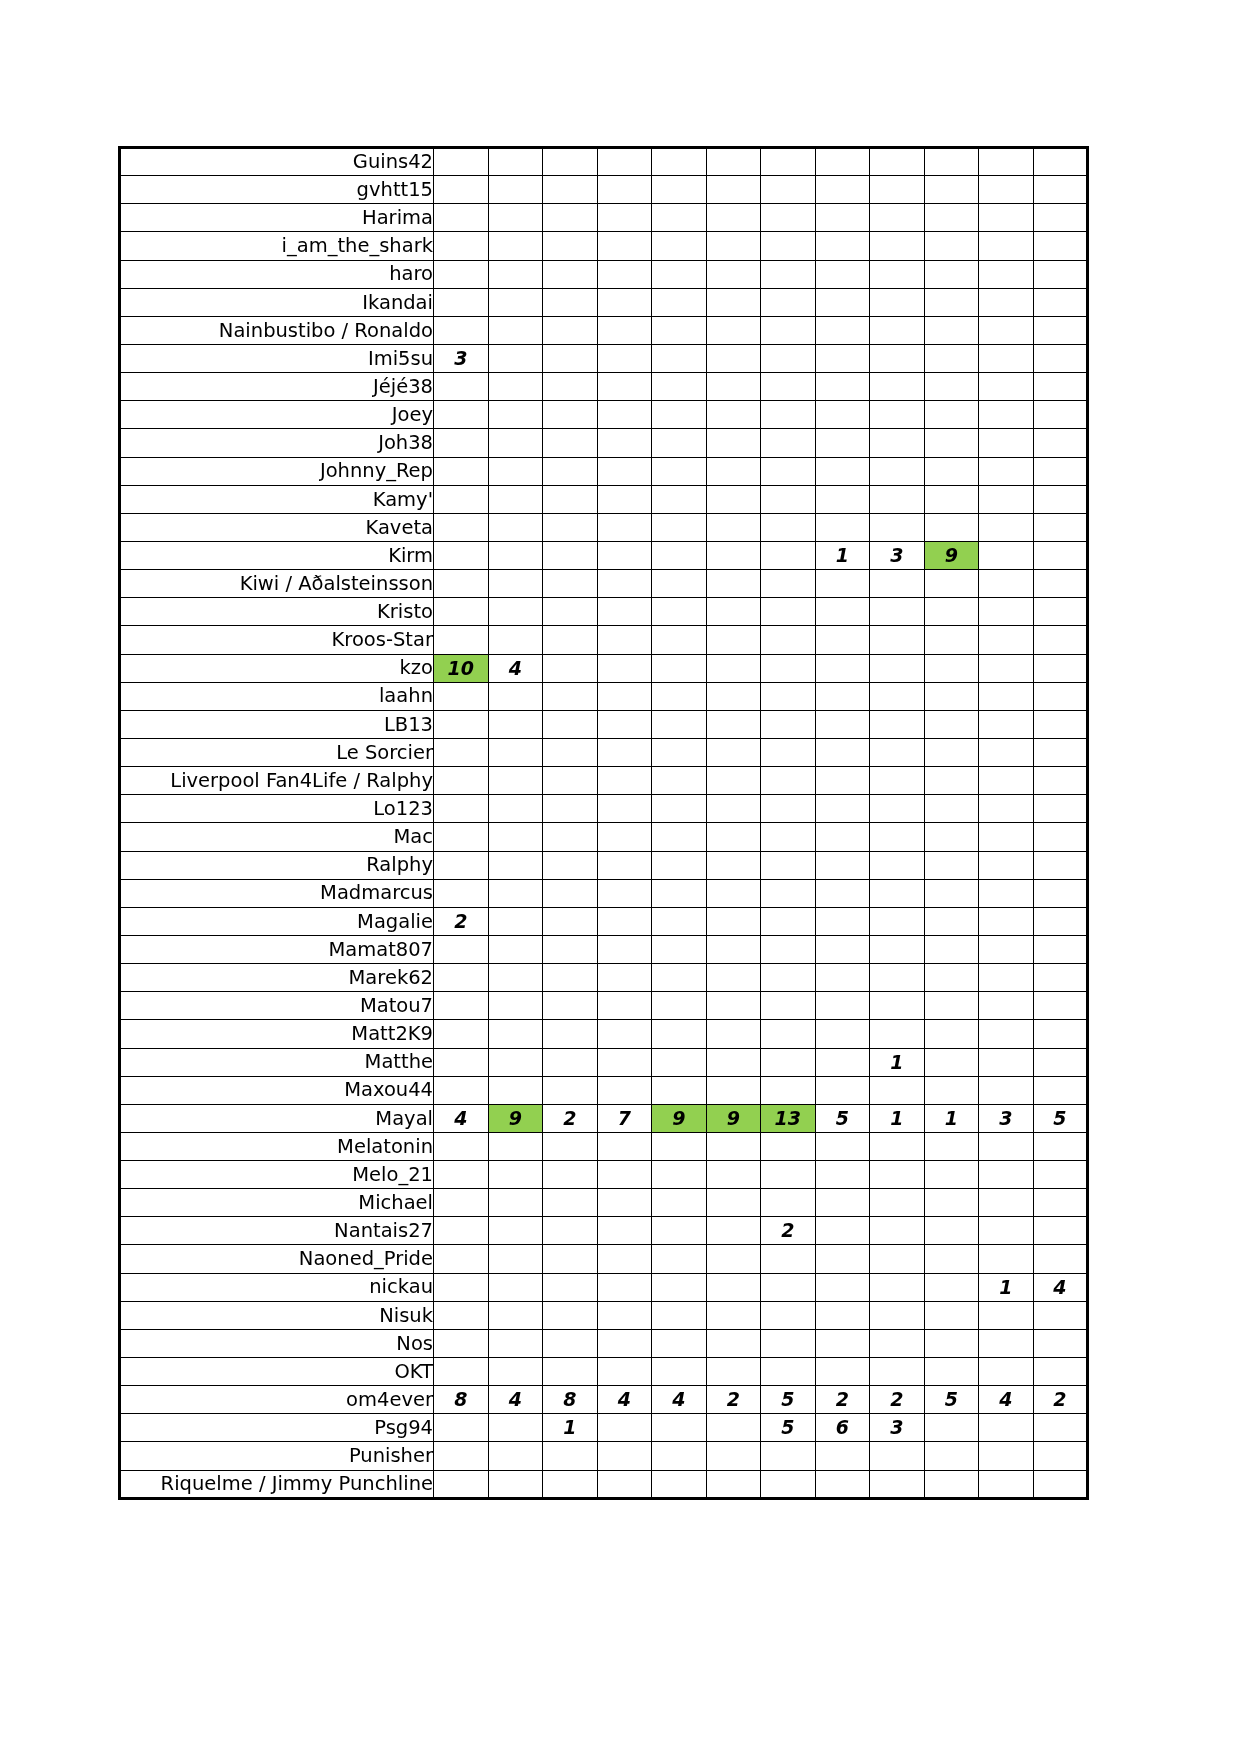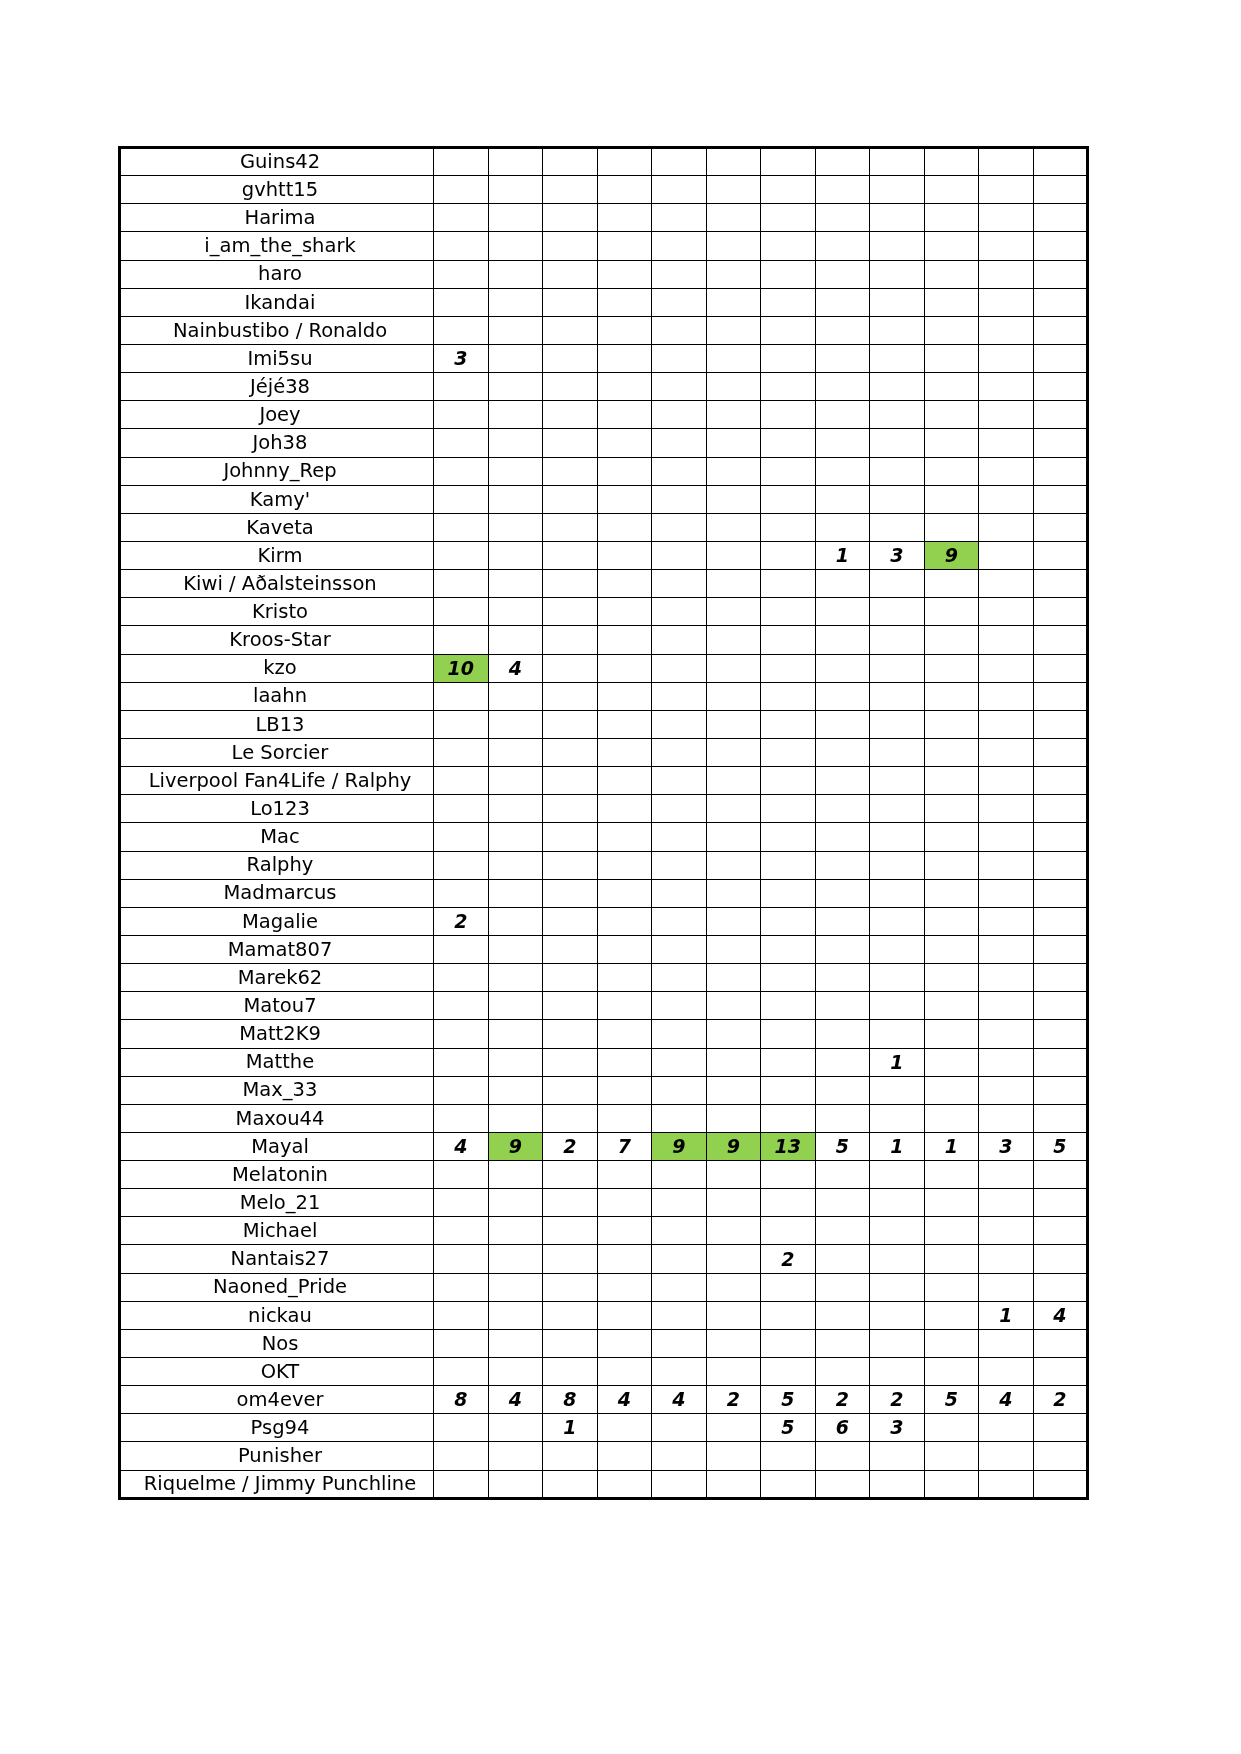--- a/index.html
+++ b/index.html
@@ -26,21 +26,21 @@
     border: 1.6px solid #000000;
     height: 28.15px;
     padding: 0;
     overflow: hidden;
     white-space: nowrap;
     box-sizing: border-box;
   }
   td.name-cell {
     font-size: 19.5px;
     padding-left: 6px;
-    text-align: center;
+    text-align: right;
     vertical-align: middle;
     line-height: 1;
   }
   td.value-cell {
     font-size: 19px;
     font-weight: bold;
     font-style: italic;
     text-align: center;
     vertical-align: middle;
     line-height: 1;
@@ -558,35 +558,20 @@
         <td class="value-cell"></td>
         <td class="value-cell"></td>
         <td class="value-cell"></td>
         <td class="value-cell"></td>
         <td class="value-cell">1</td>
         <td class="value-cell"></td>
         <td class="value-cell"></td>
         <td class="value-cell"></td>
       </tr>
       <tr>
-        <td class="name-cell">Max_33</td>
-        <td class="value-cell"></td>
-        <td class="value-cell"></td>
-        <td class="value-cell"></td>
-        <td class="value-cell"></td>
-        <td class="value-cell"></td>
-        <td class="value-cell"></td>
-        <td class="value-cell"></td>
-        <td class="value-cell"></td>
-        <td class="value-cell"></td>
-        <td class="value-cell"></td>
-        <td class="value-cell"></td>
-        <td class="value-cell"></td>
-      </tr>
-      <tr>
         <td class="name-cell">Maxou44</td>
         <td class="value-cell"></td>
         <td class="value-cell"></td>
         <td class="value-cell"></td>
         <td class="value-cell"></td>
         <td class="value-cell"></td>
         <td class="value-cell"></td>
         <td class="value-cell"></td>
         <td class="value-cell"></td>
         <td class="value-cell"></td>
@@ -693,20 +678,35 @@
         <td class="value-cell"></td>
         <td class="value-cell"></td>
         <td class="value-cell"></td>
         <td class="value-cell"></td>
         <td class="value-cell"></td>
         <td class="value-cell"></td>
         <td class="value-cell">1</td>
         <td class="value-cell">4</td>
       </tr>
       <tr>
+        <td class="name-cell">Nisuk</td>
+        <td class="value-cell"></td>
+        <td class="value-cell"></td>
+        <td class="value-cell"></td>
+        <td class="value-cell"></td>
+        <td class="value-cell"></td>
+        <td class="value-cell"></td>
+        <td class="value-cell"></td>
+        <td class="value-cell"></td>
+        <td class="value-cell"></td>
+        <td class="value-cell"></td>
+        <td class="value-cell"></td>
+        <td class="value-cell"></td>
+      </tr>
+      <tr>
         <td class="name-cell">Nos</td>
         <td class="value-cell"></td>
         <td class="value-cell"></td>
         <td class="value-cell"></td>
         <td class="value-cell"></td>
         <td class="value-cell"></td>
         <td class="value-cell"></td>
         <td class="value-cell"></td>
         <td class="value-cell"></td>
         <td class="value-cell"></td>

